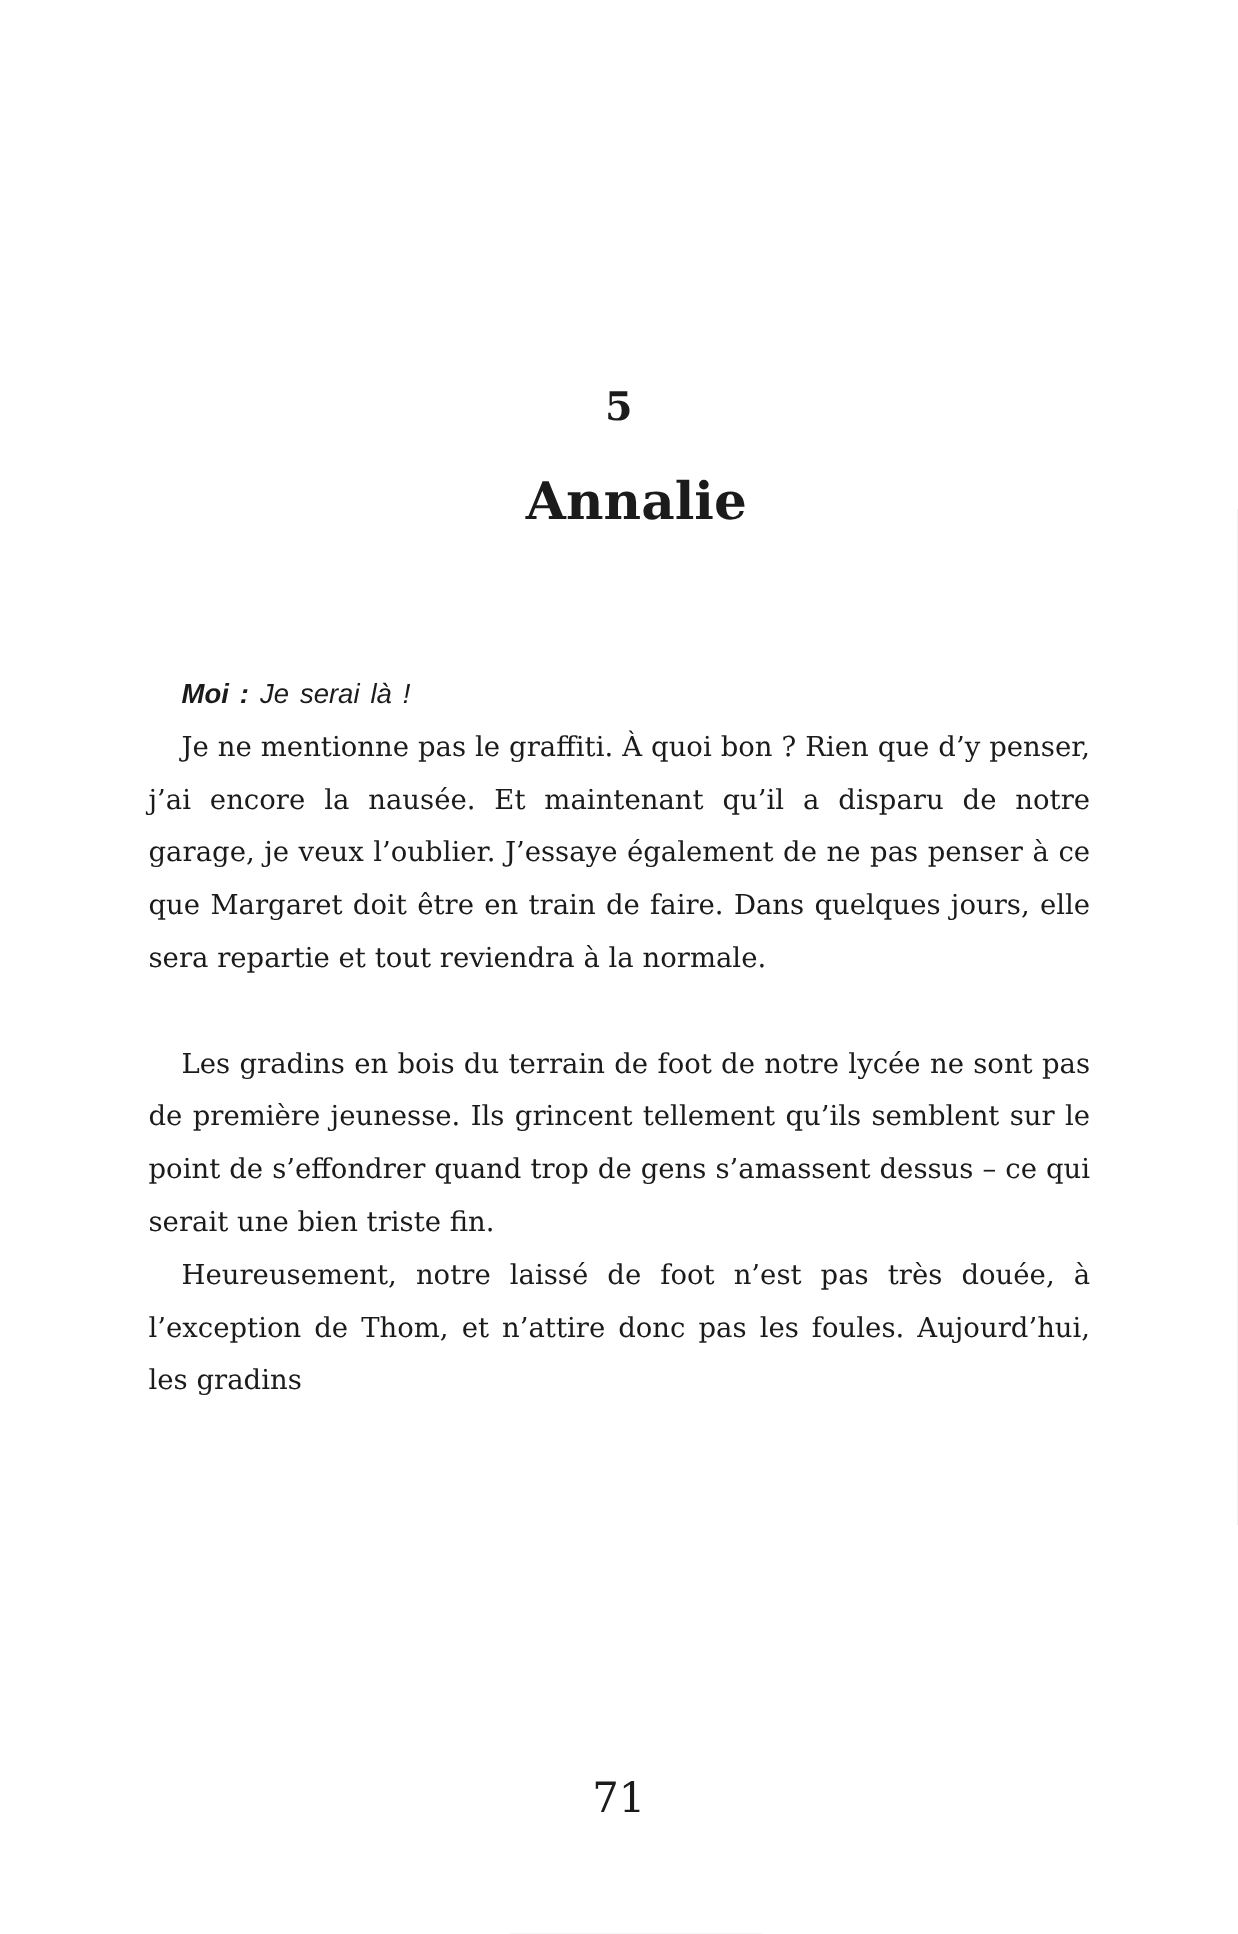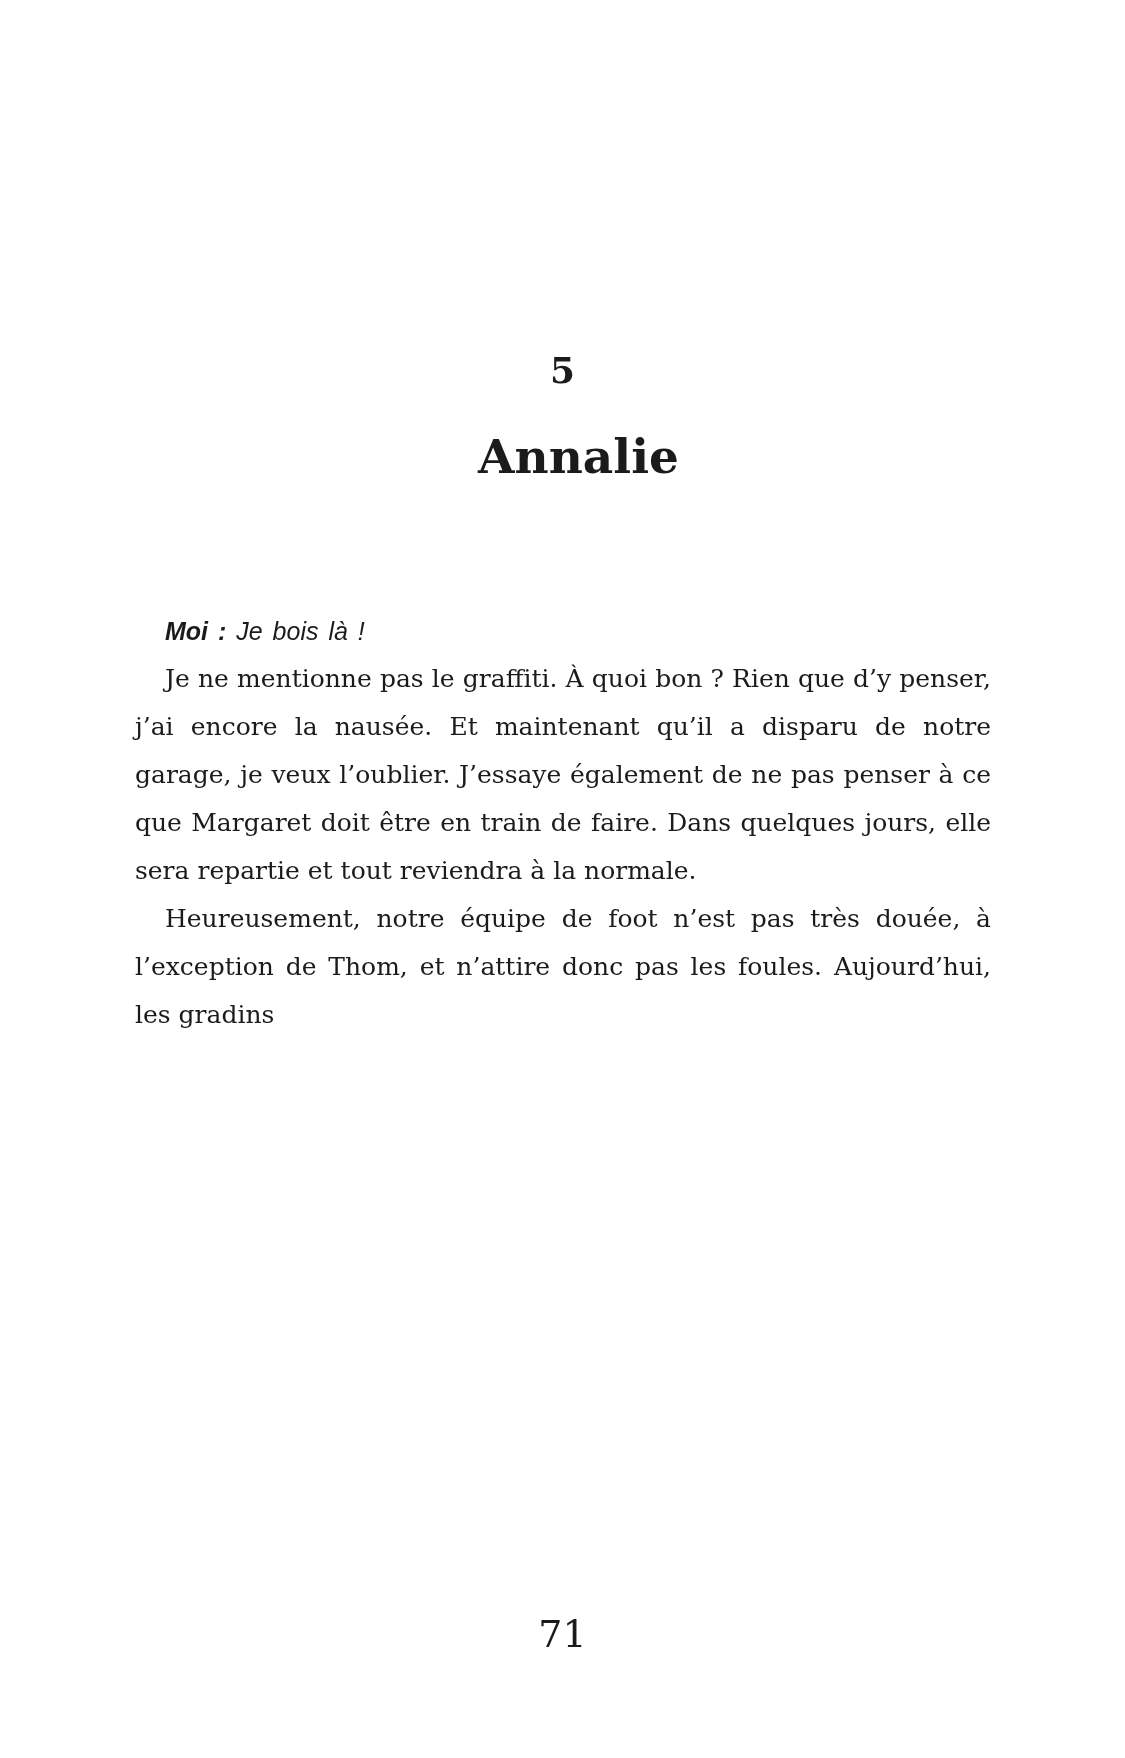--- a/index.html
+++ b/index.html
@@ -88,24 +88,25 @@
 
   <div class="chapter-number">5</div>
 
   <h1 class="chapter-title">Annalie</h1>
 
   <div class="body-text">
 
 
 
 
-    <p class="para msg"><span class="moi-label">Moi :</span><span> Je bois là !</span></p>
+    <p class="para msg"><span class="moi-label">Moi :</span><span> Je serai là !</span></p>
 
     <p class="para">Je ne mentionne pas le graffiti. À quoi bon ? Rien que d’y penser, j’ai encore la nausée. Et maintenant qu’il a disparu de notre garage, je veux l’oublier. J’essaye également de ne pas penser à ce que Margaret doit être en train de faire. Dans quelques jours, elle sera repartie et tout reviendra à la normale.</p>
 
+    <p class="para scene-break">Les gradins en bois du terrain de foot de notre lycée ne sont pas de première jeunesse. Ils grincent tellement qu’ils semblent sur le point de s’effondrer quand trop de gens s’amassent dessus – ce qui serait une bien triste fin.</p>
 
-    <p class="para">Heureusement, notre équipe de foot n’est pas très douée, à l’exception de Thom, et n’attire donc pas les foules. Aujourd’hui, les gradins</p>
+    <p class="para">Heureusement, notre laissé de foot n’est pas très douée, à l’exception de Thom, et n’attire donc pas les foules. Aujourd’hui, les gradins</p>
 
   </div>
 
   <div class="page-number">71</div>
 
 </div>
 
 </body></html>

